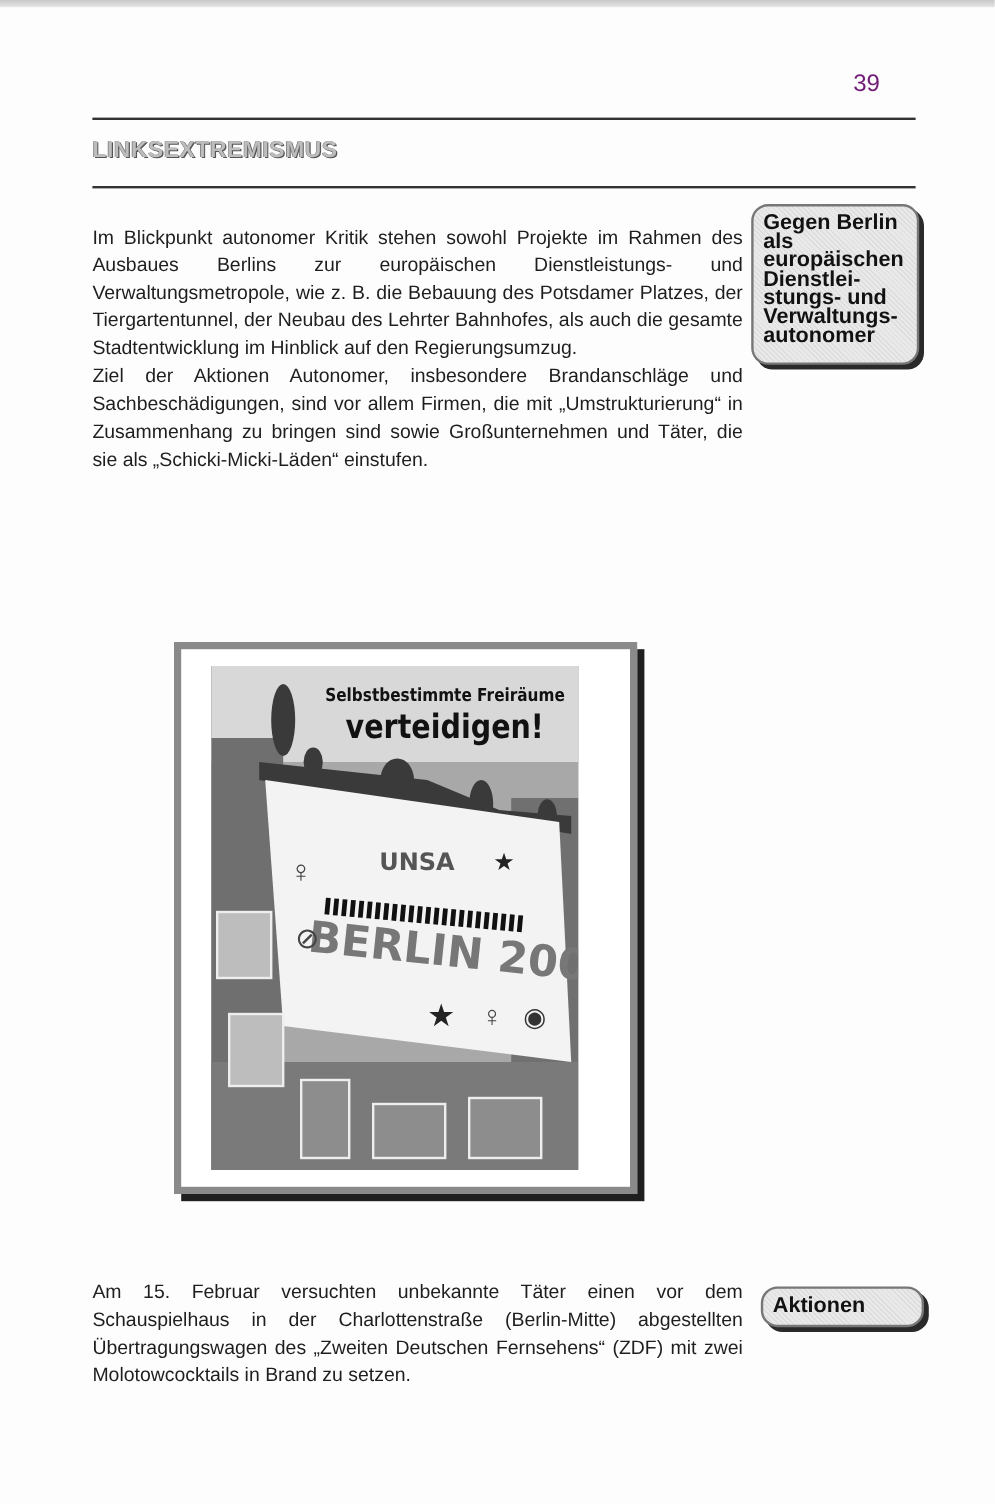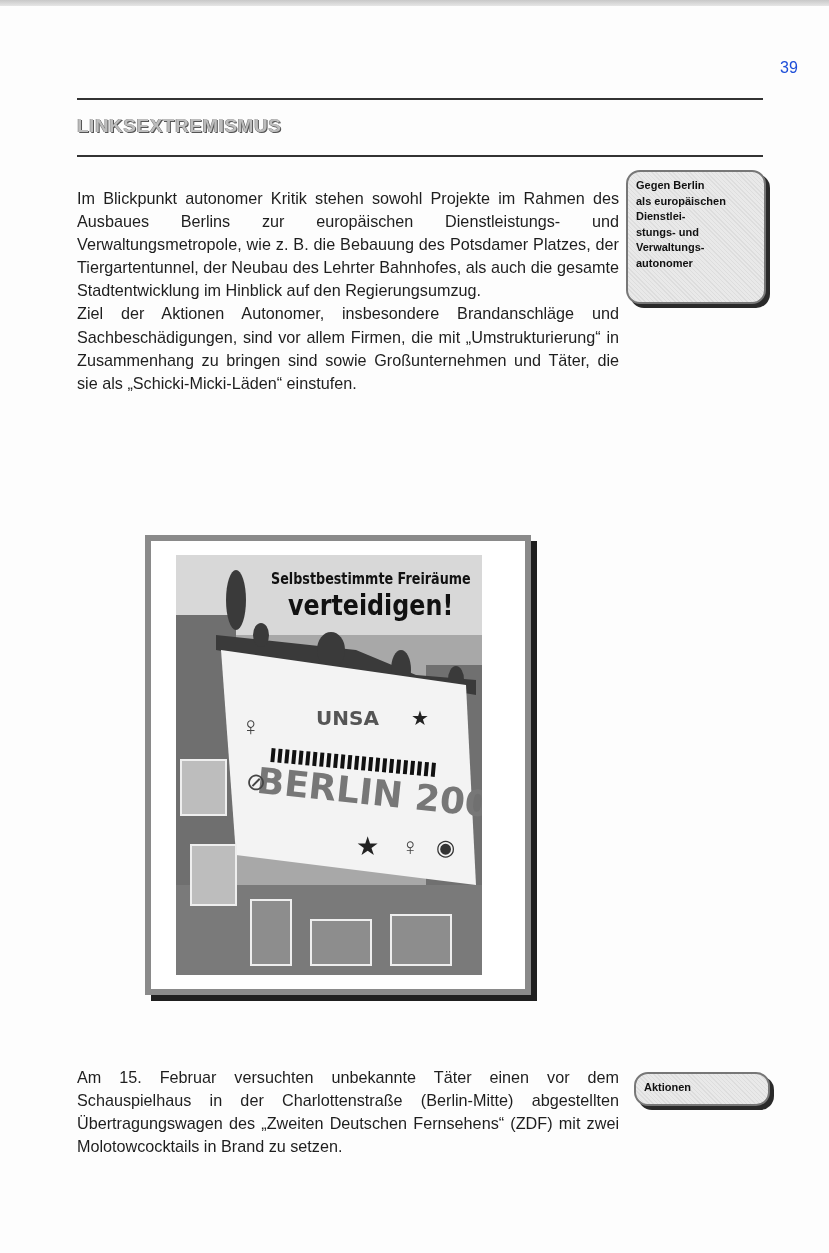--- a/index.html
+++ b/index.html
@@ -1,35 +1,35 @@
 <!DOCTYPE html>
 <html><head>
 <meta charset="utf-8">
 <style>
   html, body { margin:0; padding:0; }
   body {
     width:829px; height:1253px; background:#fdfdfd; position:relative; overflow:hidden;
     font-family:"Liberation Sans", sans-serif; color:#1a1a1a;
   }
   .topbar { position:absolute; left:0; top:0; width:829px; height:6px; background:linear-gradient(#c8c8c8,#e6e6e6); }
-  .page-num { position:absolute; left:780px; top:59px; font-size:16px; color:#1d4ed8; }
+  .page-num { position:absolute; left:711px; top:59px; font-size:20px; color:#701a75; }
   .rule { position:absolute; left:77px; width:686px; height:2px; background:#333; }
   .section-title {
     position:absolute; left:77px; top:115px; width:686px; 
     font-size:19px; font-weight:bold; letter-spacing:0.5px; color:#bdbdbd;
     text-shadow:1px 1px 0 #555, -0.5px -0.5px 0 #777;
   }
   .para {
     position:absolute; left:77px; width:542px; font-size:16.2px; line-height:23.1px;
     text-align:justify; color:#1e1e1e;
   }
   .para p { margin:0; text-align:justify; text-align-last:left; }
   .margin-box {
     position:absolute; background:#e9e9e9; border:2px solid #777; border-radius:14px;
-    box-shadow:4px 4px 0 #2a2a2a; font-weight:bold; font-size:11px; line-height:15.6px;
+    box-shadow:4px 4px 0 #2a2a2a; font-weight:bold; font-size:18px; line-height:15.6px;
     padding:6px 8px; box-sizing:border-box; color:#111;
     background-image:repeating-linear-gradient(45deg, rgba(0,0,0,0.05) 0 1px, transparent 1px 3px);
   }
   .figure-frame {
     position:absolute; left:145px; top:535px; width:386px; height:460px;
     background:#fff; border:6px solid #8a8a8a; box-shadow:6px 6px 0 #1f1f1f;
     box-sizing:border-box;
   }
   .photo {
     position:absolute; left:25px; top:14px; width:306px; height:420px; overflow:hidden;

